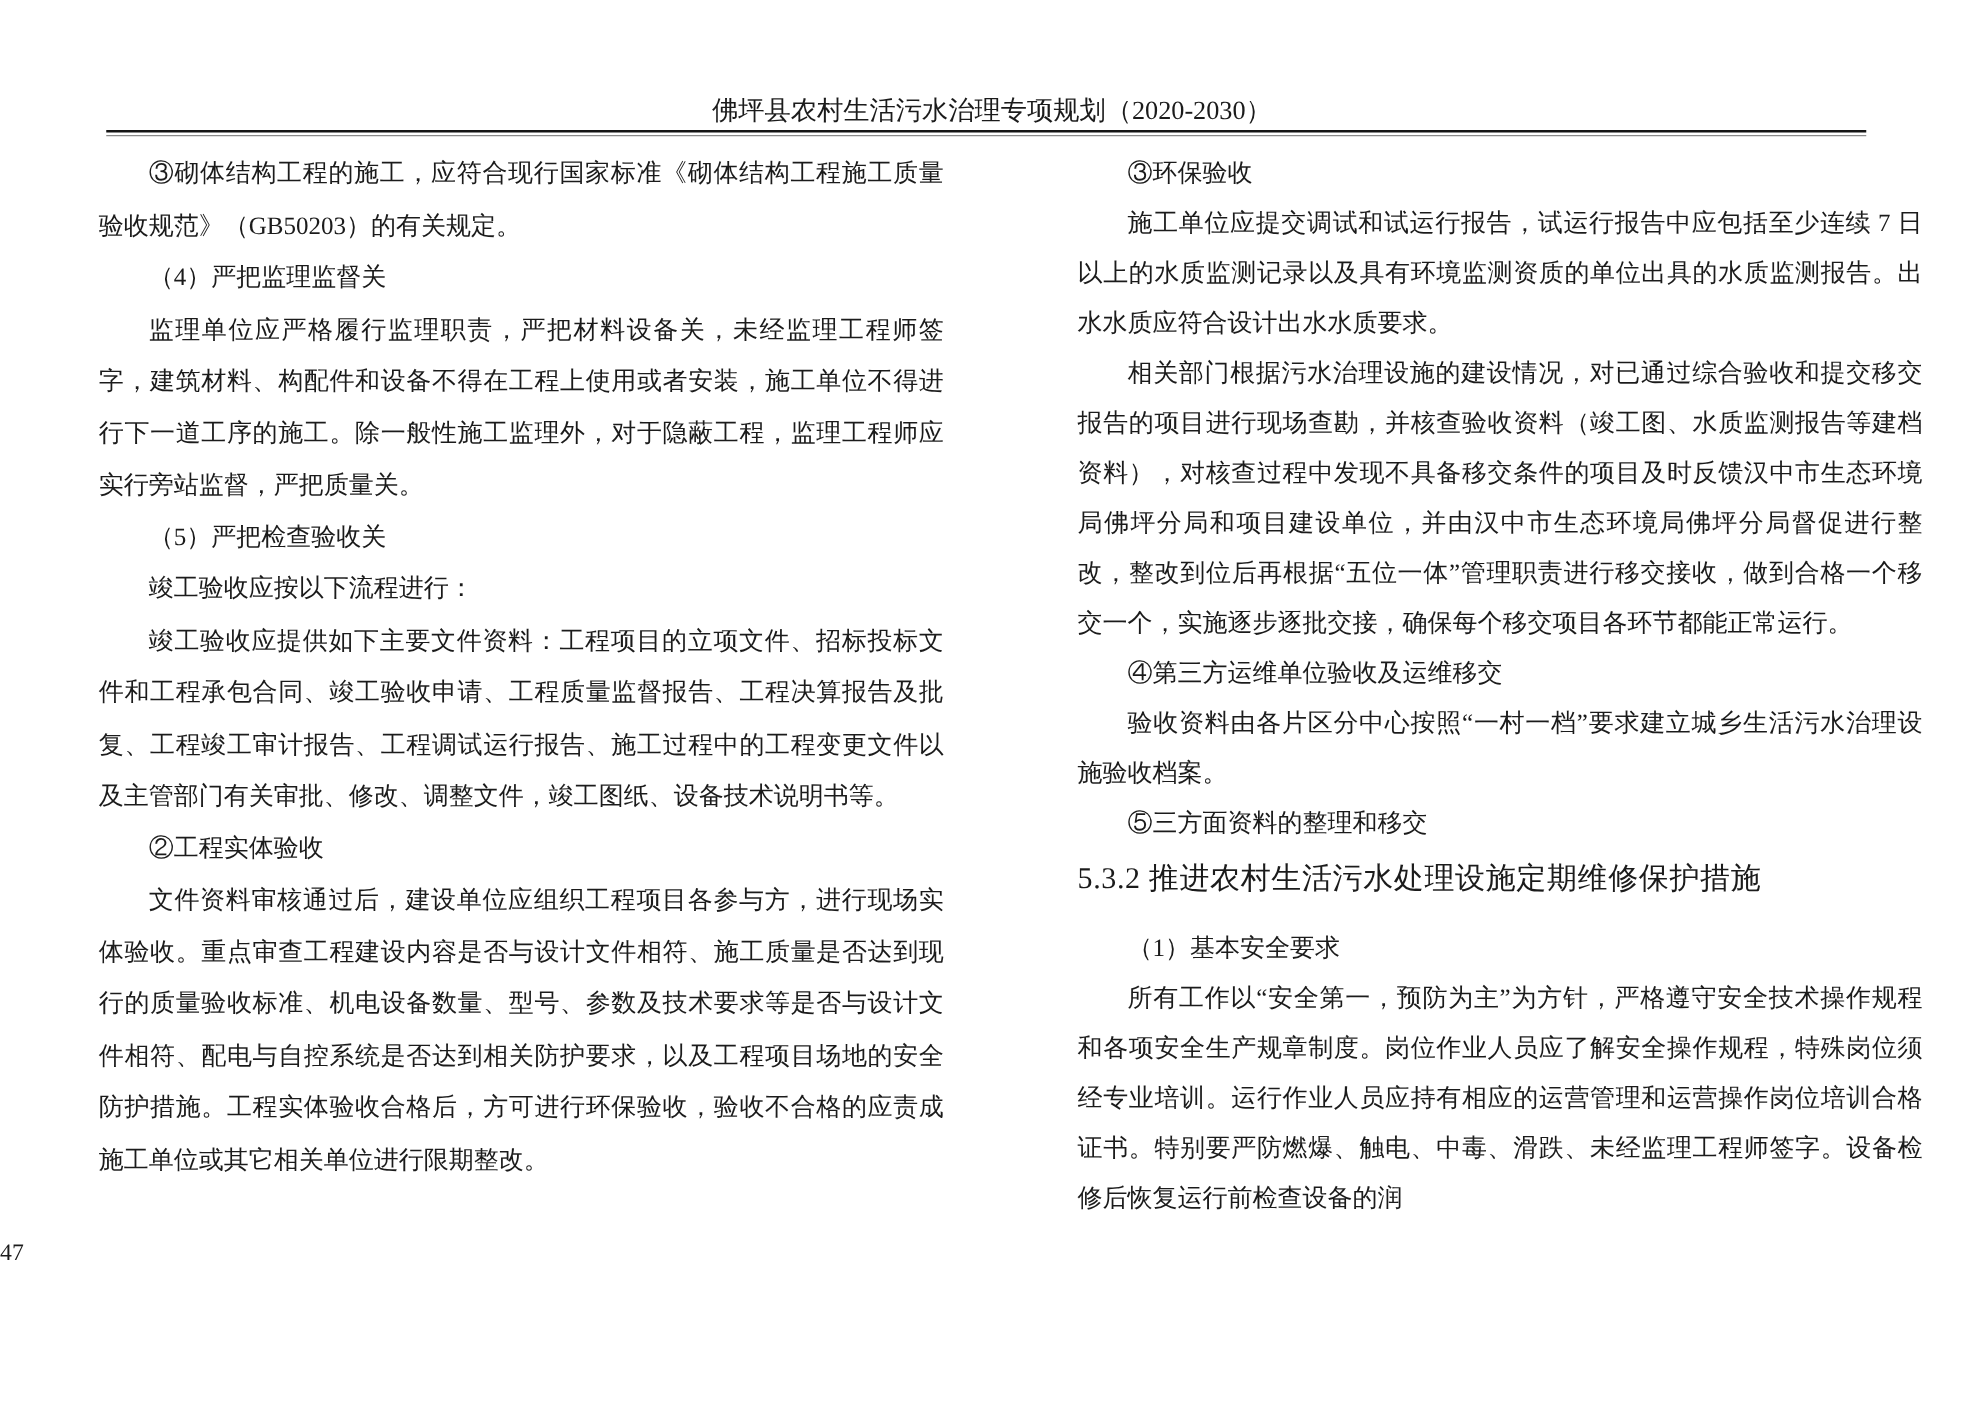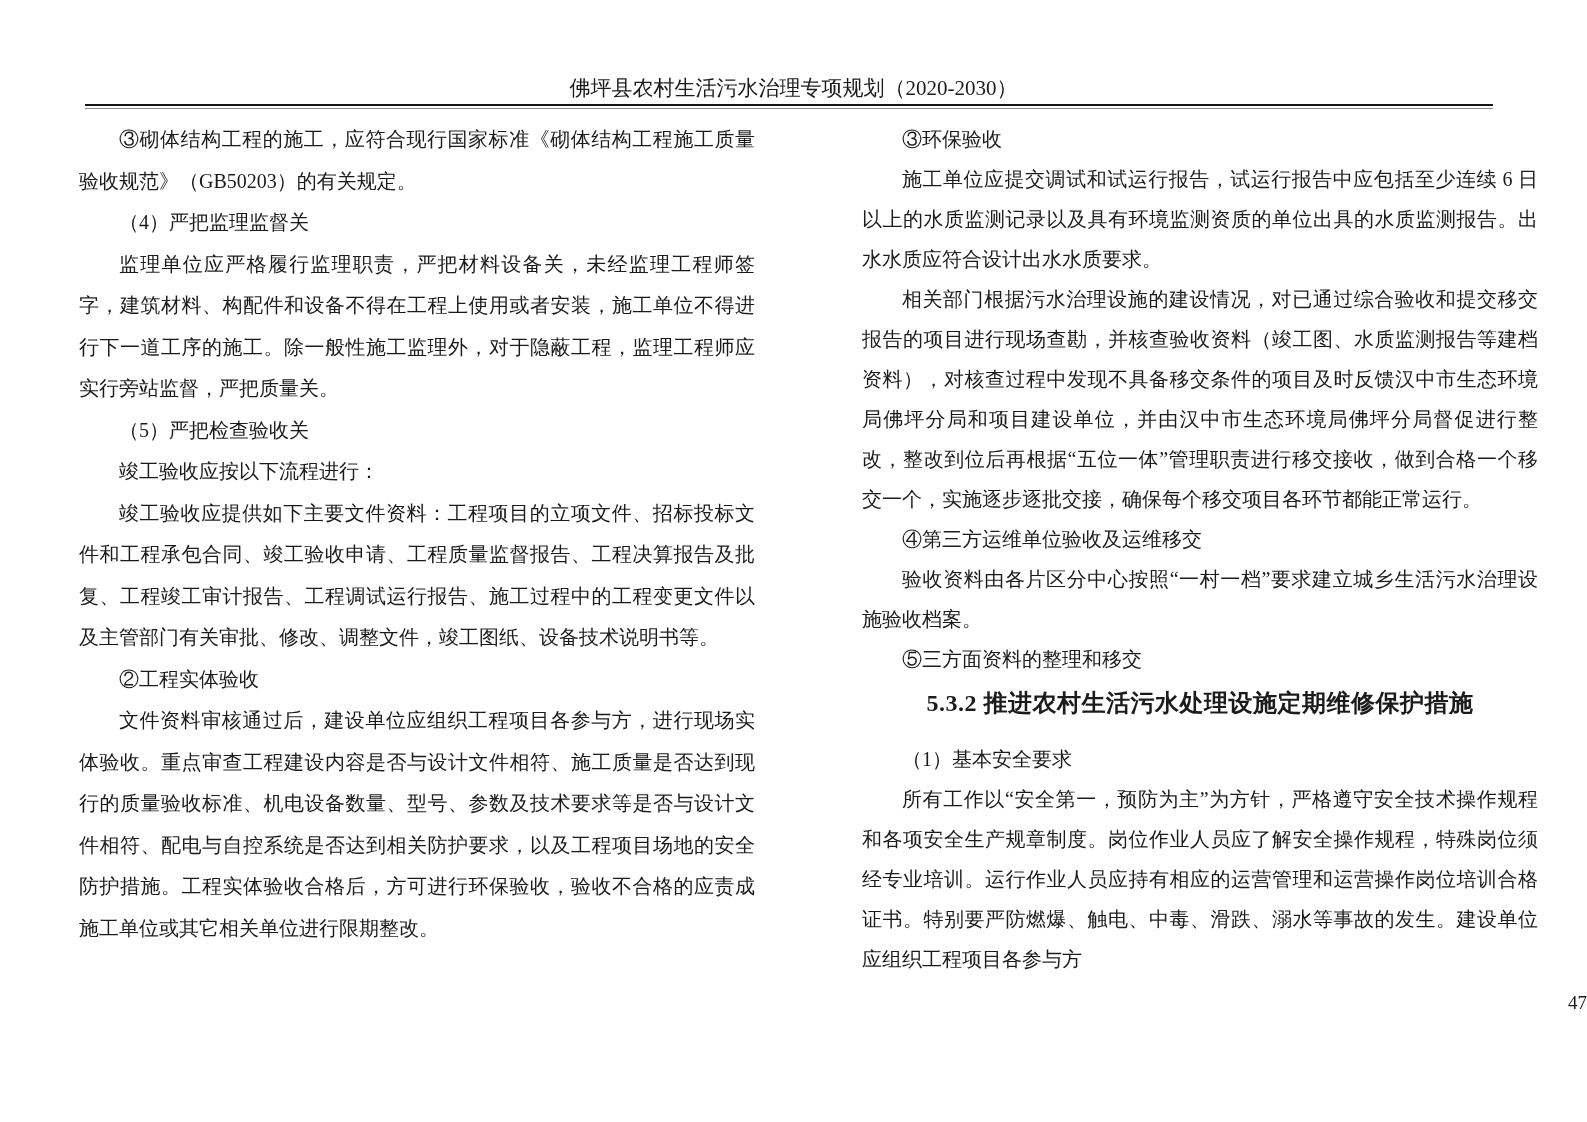--- a/index.html
+++ b/index.html
@@ -50,30 +50,30 @@
     margin: 0;
     padding: 0;
     text-indent: 2em;
   }
   .section-heading {
     margin: 2px 0 14px 0;
     padding: 0;
     text-indent: 0;
     font-size: 24px;
     line-height: 44px;
-    font-weight: 700;
-    text-align: center;
+    font-weight: 400;
+    text-align: left;
     letter-spacing: 0.5px;
   }
   .page-number {
     position: absolute;
     top: 992px;
     left: 0;
     width: 100%;
-    text-align: right;
+    text-align: left;
     font-size: 19px;
     color: #1b1b1b;
   }
 </style>
 </head>
 <body>
 
 <div class="page">
 
   <div class="header-title">佛坪县农村生活污水治理专项规划（2020-2030）</div>
@@ -86,25 +86,25 @@
     <p>监理单位应严格履行监理职责，严把材料设备关，未经监理工程师签字，建筑材料、构配件和设备不得在工程上使用或者安装，施工单位不得进行下一道工序的施工。除一般性施工监理外，对于隐蔽工程，监理工程师应实行旁站监督，严把质量关。</p>
     <p>（5）严把检查验收关</p>
     <p>竣工验收应按以下流程进行：</p>
     <p>竣工验收应提供如下主要文件资料：工程项目的立项文件、招标投标文件和工程承包合同、竣工验收申请、工程质量监督报告、工程决算报告及批复、工程竣工审计报告、工程调试运行报告、施工过程中的工程变更文件以及主管部门有关审批、修改、调整文件，竣工图纸、设备技术说明书等。</p>
     <p>②工程实体验收</p>
     <p>文件资料审核通过后，建设单位应组织工程项目各参与方，进行现场实体验收。重点审查工程建设内容是否与设计文件相符、施工质量是否达到现行的质量验收标准、机电设备数量、型号、参数及技术要求等是否与设计文件相符、配电与自控系统是否达到相关防护要求，以及工程项目场地的安全防护措施。工程实体验收合格后，方可进行环保验收，验收不合格的应责成施工单位或其它相关单位进行限期整改。</p>
   </div>
 
   <div class="col col-right">
     <p>③环保验收</p>
-    <p>施工单位应提交调试和试运行报告，试运行报告中应包括至少连续 6 日以上的水质监测记录以及具有环境监测资质的单位出具的水质监测报告。出水水质应符合设计出水水质要求。</p>
+    <p>施工单位应提交调试和试运行报告，试运行报告中应包括至少连续 7 日以上的水质监测记录以及具有环境监测资质的单位出具的水质监测报告。出水水质应符合设计出水水质要求。</p>
     <p>相关部门根据污水治理设施的建设情况，对已通过综合验收和提交移交报告的项目进行现场查勘，并核查验收资料（竣工图、水质监测报告等建档资料），对核查过程中发现不具备移交条件的项目及时反馈汉中市生态环境局佛坪分局和项目建设单位，并由汉中市生态环境局佛坪分局督促进行整改，整改到位后再根据“五位一体”管理职责进行移交接收，做到合格一个移交一个，实施逐步逐批交接，确保每个移交项目各环节都能正常运行。</p>
     <p>④第三方运维单位验收及运维移交</p>
     <p>验收资料由各片区分中心按照“一村一档”要求建立城乡生活污水治理设施验收档案。</p>
     <p>⑤三方面资料的整理和移交</p>
     <h2 class="section-heading">5.3.2 推进农村生活污水处理设施定期维修保护措施</h2>
     <p>（1）基本安全要求</p>
-    <p>所有工作以“安全第一，预防为主”为方针，严格遵守安全技术操作规程和各项安全生产规章制度。岗位作业人员应了解安全操作规程，特殊岗位须经专业培训。运行作业人员应持有相应的运营管理和运营操作岗位培训合格证书。特别要严防燃爆、触电、中毒、滑跌、溺水等事故的发生。建设单位应组织工程项目各参与方</p>
+    <p>所有工作以“安全第一，预防为主”为方针，严格遵守安全技术操作规程和各项安全生产规章制度。岗位作业人员应了解安全操作规程，特殊岗位须经专业培训。运行作业人员应持有相应的运营管理和运营操作岗位培训合格证书。特别要严防燃爆、触电、中毒、滑跌、未经监理工程师签字。设备检修后恢复运行前检查设备的润</p>
   </div>
 
   <div class="page-number">47</div>
 
 </div>
 
 </body></html>

